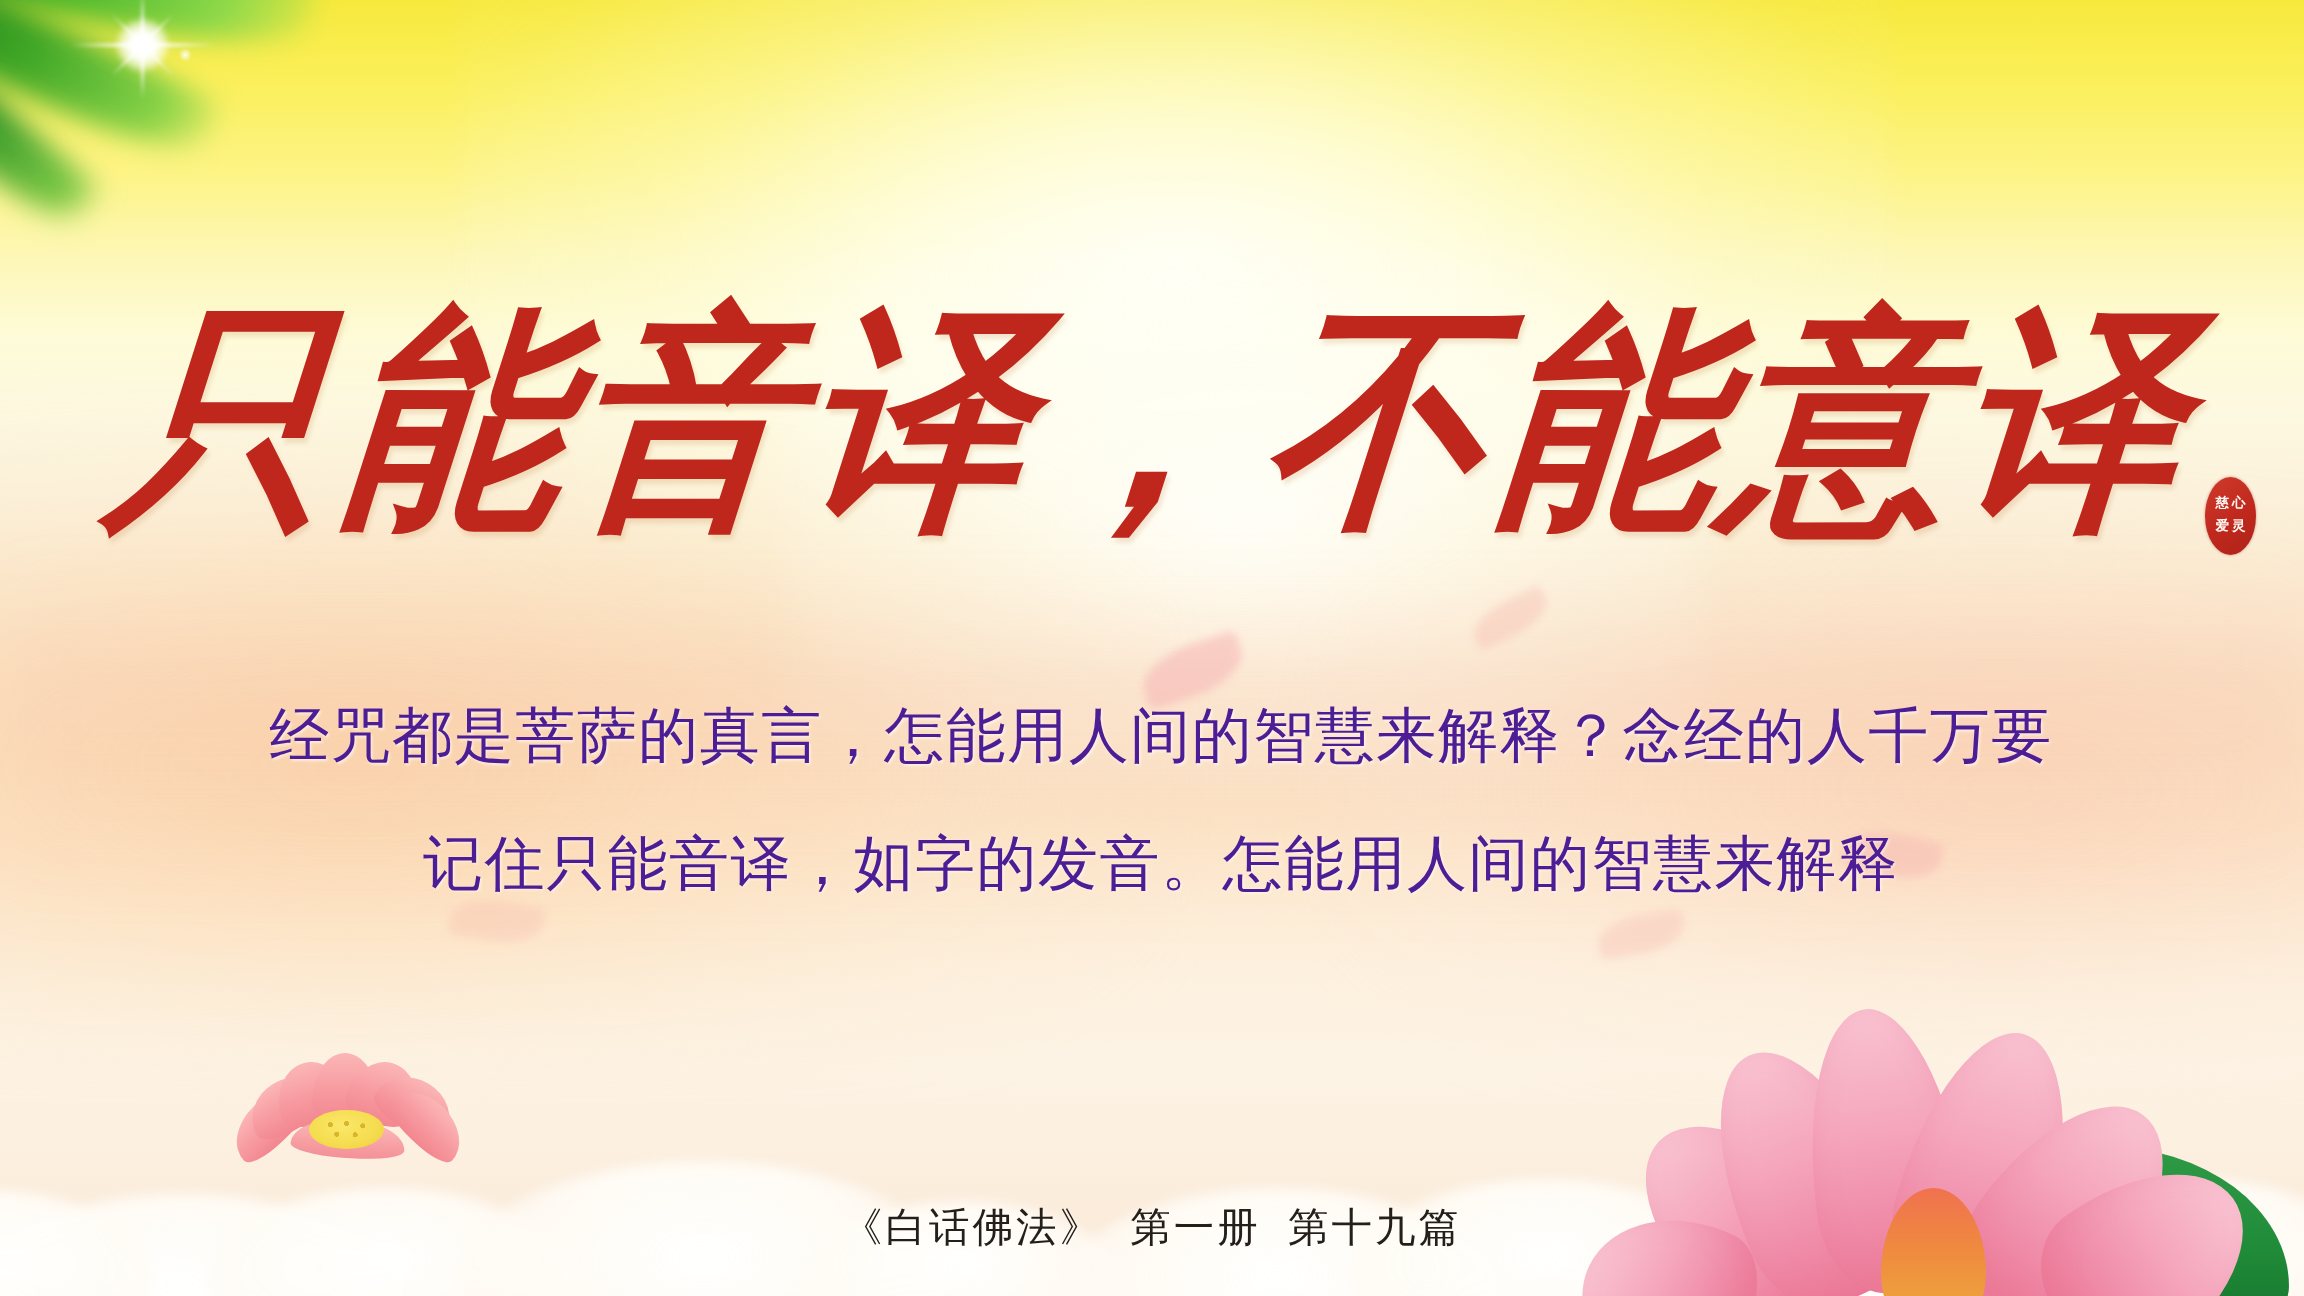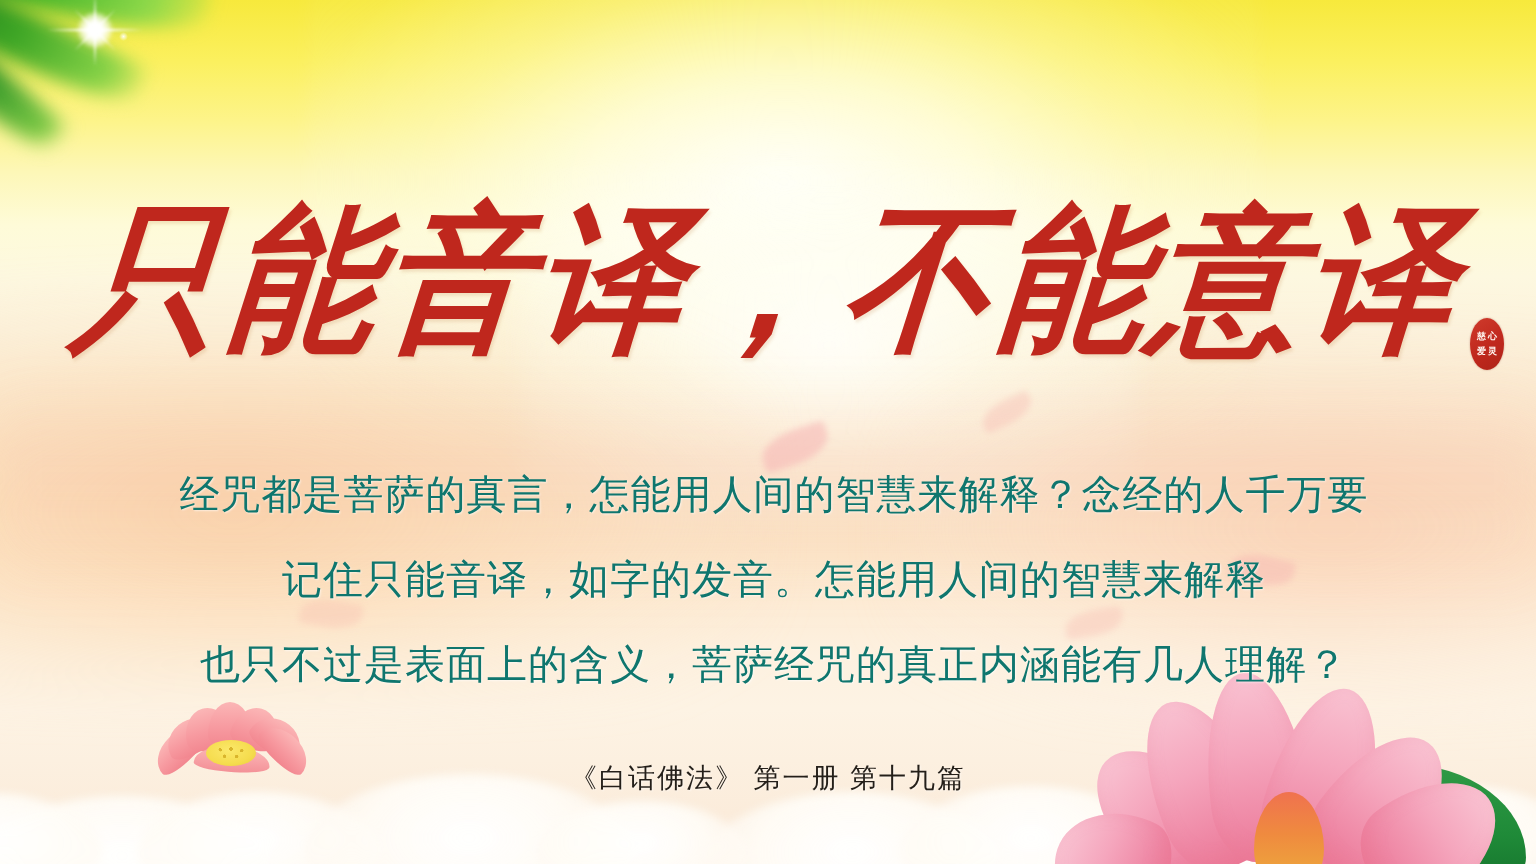--- a/index.html
+++ b/index.html
@@ -223,40 +223,40 @@
   }
 
   
   .body-wrap {
     position: absolute;
     left: 0; right: 0;
     top: 452px;
     text-align: center;
   }
   .body-line {
-    color: #0f766e;
+    color: #4c1d95;
     font-size: 40px;
     line-height: 85px;
     letter-spacing: 1px;
-    font-family: Liberation Sans, sans-serif;
+    font-family: Liberation Mono, monospace;
     white-space: nowrap;
     text-shadow: 1px 1px 2px rgba(255,255,255,0.6);
     margin-left: 12px;
   }
 
   
   .footer {
     position: absolute;
     left: 0; right: 0;
-    top: 760px;
+    top: 800px;
     text-align: center;
     color: #241f19;
     font-size: 27px;
     letter-spacing: 2px;
-    font-family: Liberation Sans, sans-serif;
+    font-family: Liberation Mono, monospace;
     white-space: nowrap;
     text-shadow: 1px 1px 2px rgba(255,255,255,0.55);
   }
 
   
   .lotus-small {
     position: absolute;
     left: 150px;
     top: 700px;
     width: 160px;
@@ -401,18 +401,17 @@
       <span>慈</span>
       <span>心</span>
       <span>爱</span>
       <span>灵</span>
     </div>
   </div>
 
   <div class="body-wrap">
     <div class="body-line">经咒都是菩萨的真言，怎能用人间的智慧来解释？念经的人千万要</div>
     <div class="body-line">记住只能音译，如字的发音。怎能用人间的智慧来解释</div>
-    <div class="body-line">也只不过是表面上的含义，菩萨经咒的真正内涵能有几人理解？</div>
   </div>
 
   <div class="footer">《白话佛法》 第一册 第十九篇</div>
 
 </div>
 
 </body></html>

